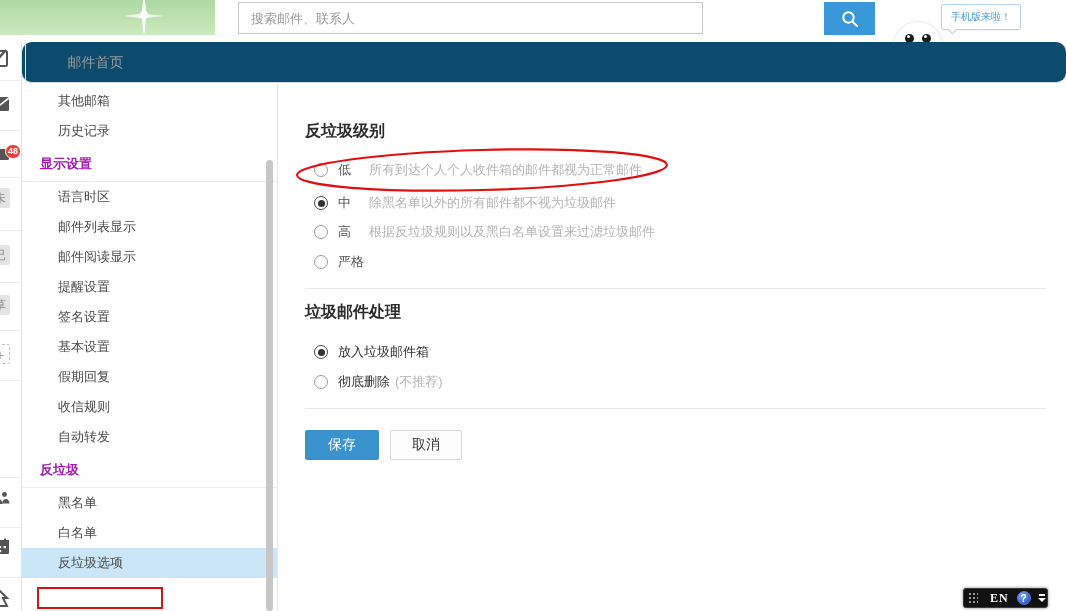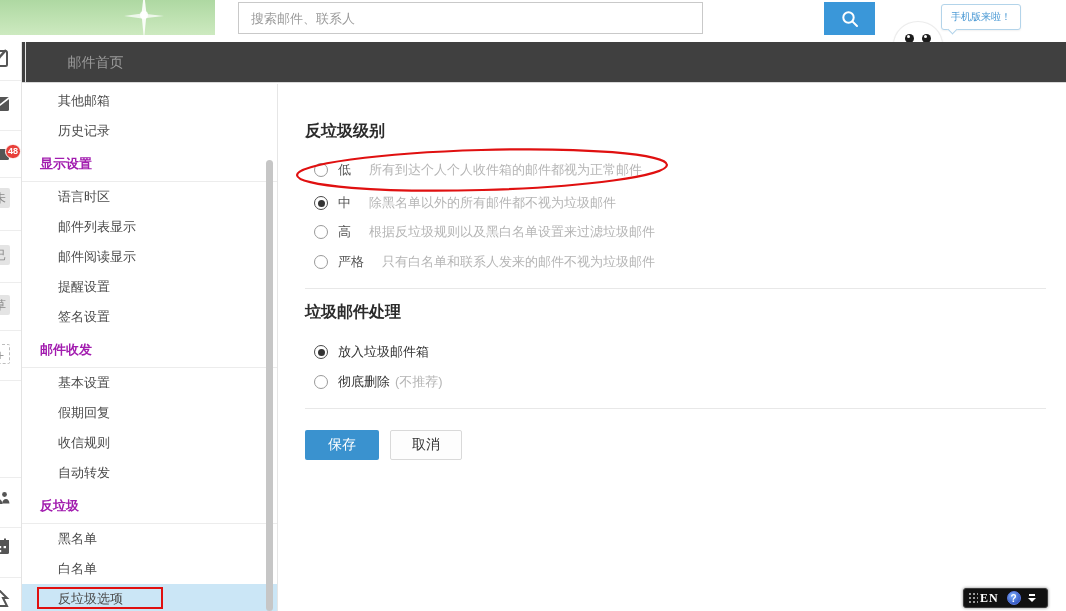--- a/index.html
+++ b/index.html
@@ -27,22 +27,22 @@
     border-radius:45% 45% 60% 60%; }
   .snowman .cheek { position:absolute; top:20px; width:7px; height:4px; background:#f6c9cc; border-radius:50%; }
   .snowman .cheek.l { left:5px; } .snowman .cheek.r { left:37px; }
   .bubble { position:absolute; left:941px; top:4px; height:26px; padding:0 9px; background:#fff;
     border:1px solid #b3d4ea; border-radius:3px; color:#4596d3; font-size:10px; line-height:24px;
     box-shadow:0 1px 2px rgba(0,0,0,.06); z-index:1; }
   .bubble .tail { position:absolute; left:7px; bottom:-4px; width:7px; height:7px; background:#fff;
     border-left:1px solid #b3d4ea; border-bottom:1px solid #b3d4ea; transform:rotate(-45deg); }
 
   
-  .tabbar { position:absolute; left:22px; top:42px; width:1044px; height:41px; background:#404040;
-    border-bottom:1px solid #d9d9d9; z-index:2; }
+  .tabbar { position:absolute; left:22px; top:42px; width:1044px; height:41px; background:#0c4a6e;
+    border-bottom:1px solid #d9d9d9; z-index:2;border-radius:10px; }
   .tab { position:absolute; top:0; height:41px; line-height:41px; text-align:center; font-size:14px; cursor:pointer; }
   .tab.inactive { left:3px; width:140px; color:#9b9b9b; border-left:1px solid #e2e2e2; }
   .tab.active { left:143px; width:140px; background:#fff; color:#333; border-top:3px solid #3a9edc;
     border-left:1px solid #dedede; border-right:1px solid #dedede; height:42px; line-height:37px; }
   .tab-close { position:absolute; right:12px; top:0; color:#b9b9b9; font-size:14px; line-height:37px; cursor:pointer; }
 
   
   .strip { position:absolute; left:0; top:42px; width:22px; height:569px; background:#fff;
     border-right:1px solid #e3e3e3; overflow:hidden; z-index:3; }
   .strip .cut { position:absolute; left:-10px; }
@@ -86,21 +86,21 @@
     color:#333; border:1px solid #d9d9d9; border-radius:2px; font-size:14px; cursor:pointer;
     font-family:"Liberation Sans",sans-serif; }
   .ellipse-anno { position:absolute; left:14px; top:60px; pointer-events:none; z-index:4; }
 
   
   .langbar { position:absolute; left:963px; top:588px; width:85px; height:20px; background:#111;
     border:1px solid #3c3c3c; border-radius:3px; display:flex; align-items:center; z-index:6;
     box-shadow:0 0 3px rgba(0,0,0,.5); }
   .lb-grip { width:10px; height:12px; margin-left:4px;
     background-image:radial-gradient(#9a9a9a 1px, transparent 1.2px); background-size:4px 4px; cursor:move; }
-  .lb-en { margin-left:2px; color:#fff; font-family:"Liberation Serif",serif; font-weight:bold;
+  .lb-en { margin-left:12px; color:#fff; font-family:"Liberation Serif",serif; font-weight:bold;
     font-size:12px; letter-spacing:1px; }
   .lb-help { margin-left:8px; width:14px; height:14px; border-radius:50%;
     background:radial-gradient(circle at 35% 30%, #7fb0ff, #1d3db0); border:1px solid #5b79e0;
     color:#fff; font-size:10px; font-weight:bold; text-align:center; line-height:13px; cursor:pointer; }
   .lb-ctrl { margin-left:7px; display:flex; flex-direction:column; align-items:center; gap:2px; }
   .lb-min { width:6px; height:2px; background:#fff; cursor:pointer; }
   .lb-arrow { width:0; height:0; border-left:4px solid transparent; border-right:4px solid transparent;
     border-top:4px solid #fff; cursor:pointer; }
 </style>
 </head>
@@ -211,21 +211,20 @@
 
   <div class="sidebar">
     <div class="side-item">其他邮箱</div>
     <div class="side-item">历史记录</div>
     <div class="side-header">显示设置</div>
     <div class="side-item">语言时区</div>
     <div class="side-item">邮件列表显示</div>
     <div class="side-item">邮件阅读显示</div>
     <div class="side-item">提醒设置</div>
     <div class="side-item">签名设置</div>
-    <div class="side-header">邮件收发</div>
     <div class="side-item">基本设置</div>
     <div class="side-item">假期回复</div>
     <div class="side-item">收信规则</div>
     <div class="side-item">自动转发</div>
     <div class="side-header">反垃圾</div>
     <div class="side-item">黑名单</div>
     <div class="side-item">白名单</div>
     <div class="side-item selected">反垃圾选项</div>
     <div class="red-box"></div>
     <div class="side-scroll"></div>
@@ -249,21 +248,20 @@
       <span class="opt-desc">除黑名单以外的所有邮件都不视为垃圾邮件</span>
     </div>
     <div class="opt" style="top:138px">
       <span class="radio"></span>
       <span class="opt-label">高</span>
       <span class="opt-desc">根据反垃圾规则以及黑白名单设置来过滤垃圾邮件</span>
     </div>
     <div class="opt" style="top:168px">
       <span class="radio"></span>
       <span class="opt-label">严格</span>
-      <span class="opt-desc">只有白名单和联系人发来的邮件不视为垃圾邮件</span>
     </div>
 
     <div class="divider" style="top:204px"></div>
 
     <div class="sec-title" style="top:218px">垃圾邮件处理</div>
     <div class="opt" style="top:258px">
       <span class="radio checked"></span>
       <span class="opt-label dark">放入垃圾邮件箱</span>
     </div>
     <div class="opt" style="top:288px">

